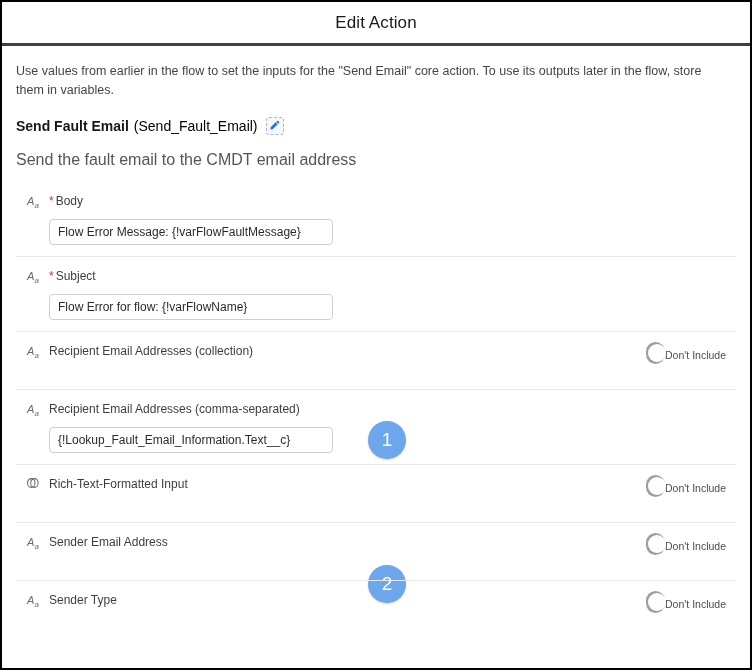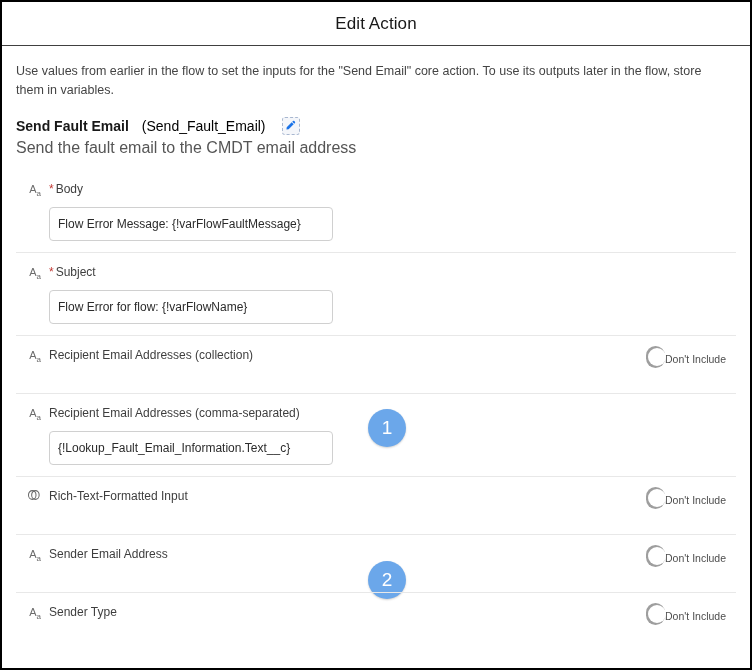--- a/index.html
+++ b/index.html
@@ -21,21 +21,21 @@
     overflow: hidden;
   }
 
   
   .modal-header {
     height: 44px;
     box-sizing: border-box;
     display: flex;
     align-items: center;
     justify-content: center;
-    border-bottom: 1px solid #404040;
+    border-bottom: 3px solid #404040;
     background: #ffffff;
   }
   .modal-title {
     font-size: 17px;
     color: #16325c;
     color: #181818;
     font-weight: 400;
     letter-spacing: .1px;
   }
 
@@ -47,22 +47,22 @@
   .intro {
     font-size: 12.5px;
     line-height: 1.55;
     color: #444444;
     margin: 0 0 16px 0;
     max-width: 716px;
   }
   .action-line {
     display: flex;
     align-items: center;
-    gap: 13px;
-    margin-bottom: 4px;
+    gap: 5px;
+    margin-bottom: 16px;
   }
   .action-label {
     font-size: 14px;
     font-weight: bold;
     color: #181818;
   }
   .action-api {
     font-size: 14px;
     color: #000000;
   }
@@ -105,26 +105,27 @@
 
   .row-head {
     display: flex;
     align-items: flex-start;
     gap: 8px;
     padding-left: 9px;
   }
   .type-icon {
     width: 16px;
     flex: 0 0 16px;
-    text-align: right;
+    text-align: center;
     color: #6b6b6b;
     font-size: 11px;
     line-height: 14px;
     padding-top: 1px;
     user-select: none;
+    font-style: italic;
   }
   .type-icon .sub {
     font-size: 8px;
     vertical-align: sub;
   }
   .field-label {
     font-size: 12px;
     color: #3e3e3e;
     line-height: 15px;
     padding-top: 1px;
@@ -137,21 +138,21 @@
   .input-wrap {
     padding-left: 33px;
     margin-top: 6px;
   }
   .text-input {
     width: 284px;
     height: 26px;
     box-sizing: border-box;
     border: 1px solid #d0d0d0;
     border-radius: 4px;
-    padding: 16px 8px;
+    padding: 0 8px;
     font-family: "Liberation Sans", sans-serif;
     font-size: 12px;
     color: #2b2b2b;
     background: #ffffff;
     outline: none;
   }
 
   
   .badge {
     position: absolute;

